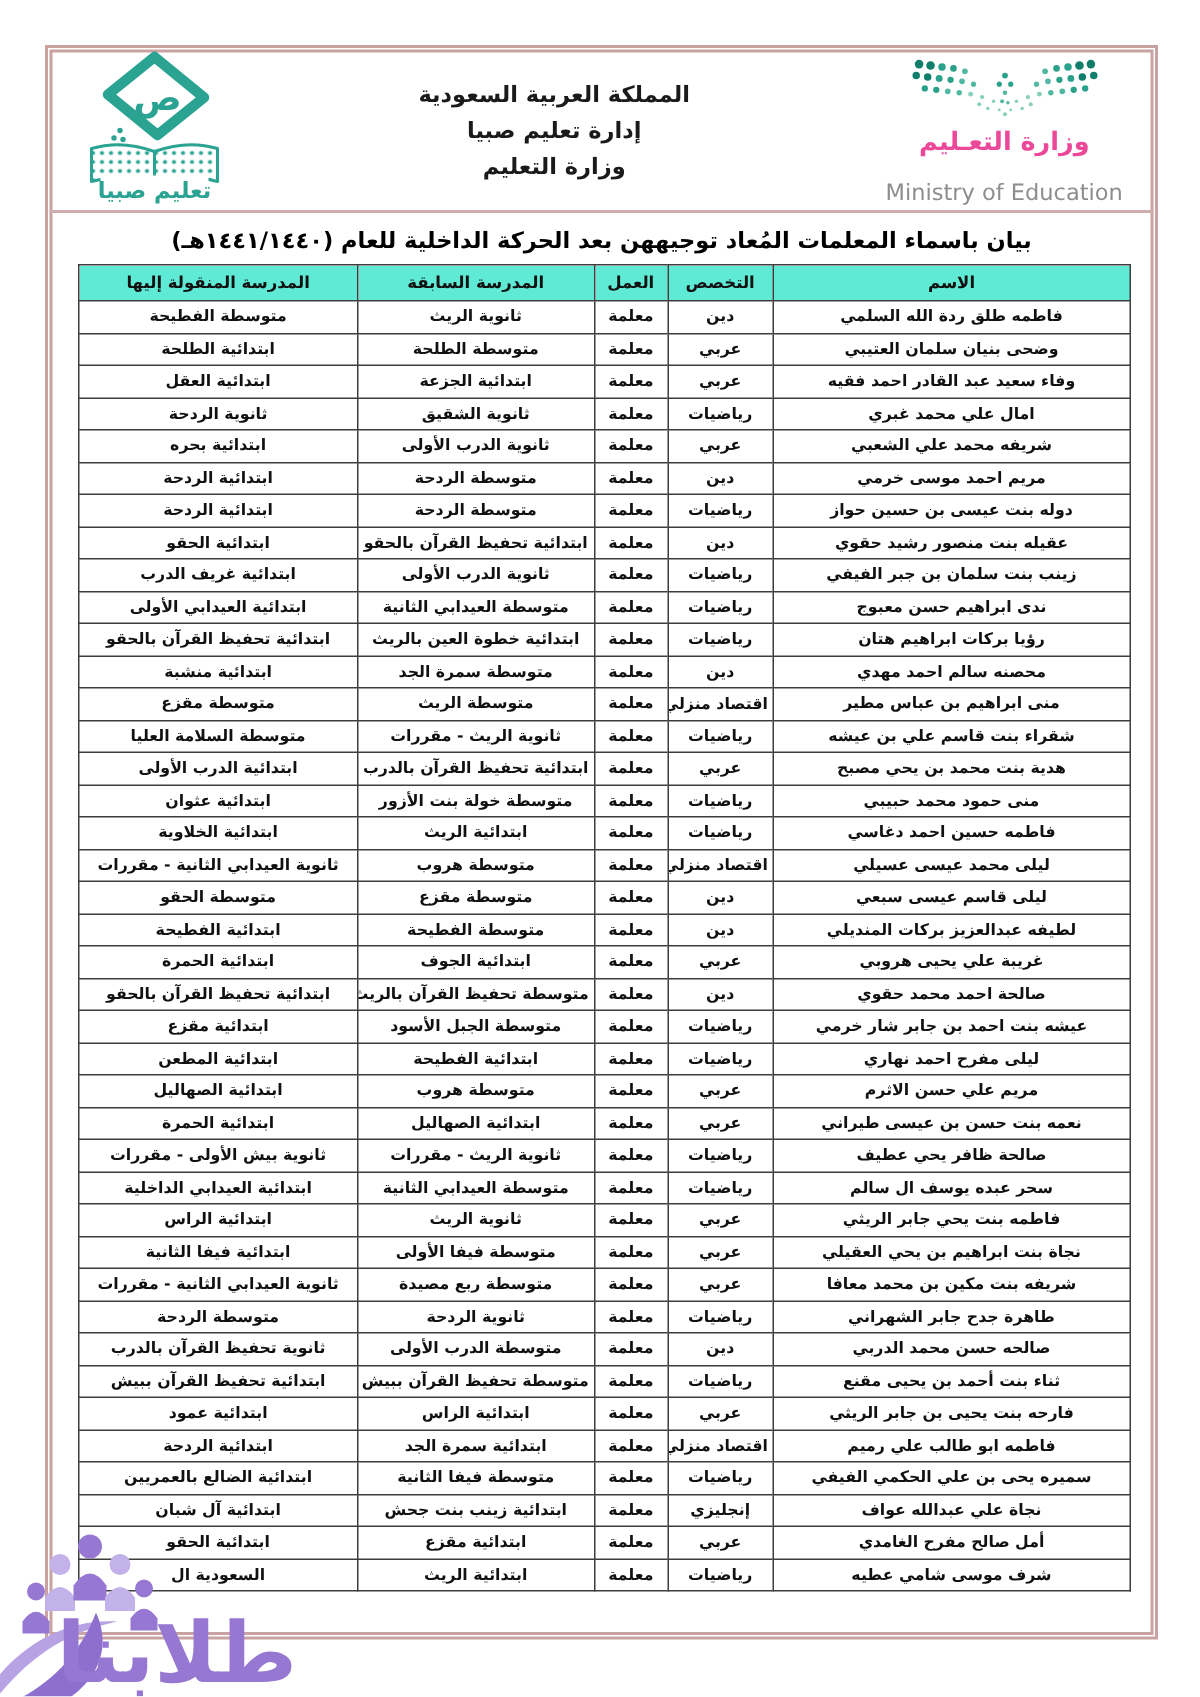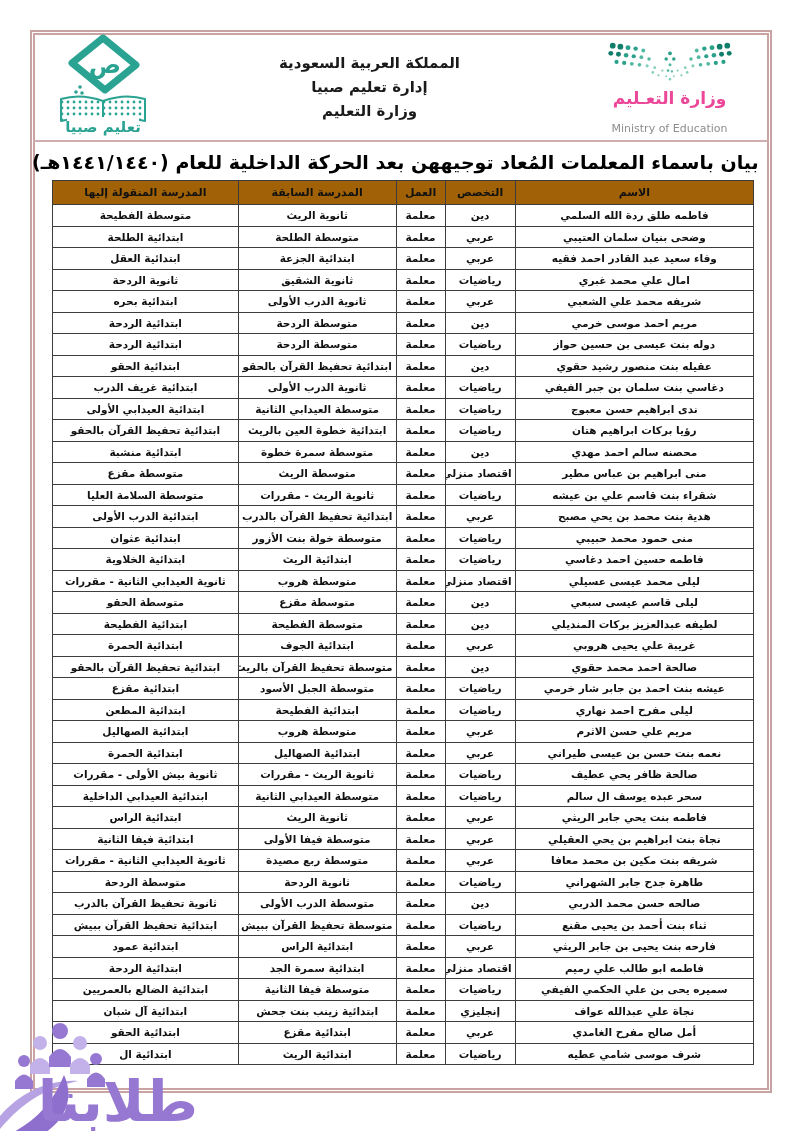--- a/index.html
+++ b/index.html
@@ -6,37 +6,37 @@
   .page{position:relative;width:800px;height:1131px;background:#ffffff;overflow:hidden;
         font-family:"DejaVu Sans",sans-serif;color:#111;}
   .frame{position:absolute;left:30px;top:30px;right:28px;bottom:38px;
          border:5px double #c9a2a2;z-index:1;}
   .content{position:absolute;left:32px;top:32px;right:30px;bottom:40px;z-index:2;}
 
   
   .hdr{height:106px;display:flex;align-items:center;padding:2px 8px 0 8px;}
   .moe-block{width:185px;text-align:center;flex:none;}
   .moe-word{font-size:17px;font-weight:bold;color:#ec4899;margin-top:2px;}
-  .moe-sub{font-size:11px;color:#8d8d8d;margin-top:14px;}
+  .moe-sub{font-size:15px;color:#8d8d8d;margin-top:14px;}
   .hdr-center{flex:1;text-align:center;}
   .hdr-center .line{font-size:15px;font-weight:bold;margin:6px 0;color:#1a1a1a;}
   .sabya-block{width:118px;text-align:center;flex:none;margin-left:4px;}
 
   .divider{border-top:2px solid #cdadad;margin:0 1px;}
 
-  .title{ text-align:left;font-weight:bold;font-size:19px;padding:9px 0 7px 0;color:#000;}
+  .title{ text-align:center;font-weight:bold;font-size:15px;padding:9px 0 7px 0;color:#000;}
 
   
   table{border-collapse:collapse;table-layout:fixed;width:calc(100% - 36px);
         margin:0 16px 0 20px;}
   col.c-name{width:34%;} col.c-spec{width:10%;} col.c-work{width:7%;}
   col.c-prev{width:22.5%;} col.c-new{width:26.5%;}
   th,td{border:1px solid #3d3d3d;text-align:center;vertical-align:middle;
         overflow:hidden;white-space:nowrap;}
-  th{background:#a16207;font-size:11px;font-weight:bold;height:23px;padding:0 2px;}
+  th{background:#5eead4;font-size:11px;font-weight:bold;height:23px;padding:0 2px;}
   td{font-size:10.5px;font-weight:bold;height:20.5px;padding:0 3px;}
 
   .watermark{position:absolute;left:-12px;bottom:-14px;width:232px;height:136px;z-index:6;}
 </style>
 </head>
 <body>
 
 <div class="page">
   <div class="frame"></div>
 
@@ -206,21 +206,21 @@
             <td>ابتدائية الردحة</td>
           </tr>
           <tr>
             <td>عقيله بنت منصور رشيد حقوي</td>
             <td>دين</td>
             <td>معلمة</td>
             <td>ابتدائية تحفيظ القرآن بالحقو</td>
             <td>ابتدائية الحقو</td>
           </tr>
           <tr>
-            <td>دغاسي بنت سلمان بن جبر الفيفي</td>
+            <td>زينب بنت سلمان بن جبر الفيفي</td>
             <td>رياضيات</td>
             <td>معلمة</td>
             <td>ثانوية الدرب الأولى</td>
             <td>ابتدائية غريف الدرب</td>
           </tr>
           <tr>
             <td>ندى ابراهيم حسن معبوج</td>
             <td>رياضيات</td>
             <td>معلمة</td>
             <td>متوسطة العيدابي الثانية</td>
@@ -230,21 +230,21 @@
             <td>رؤيا بركات ابراهيم هتان</td>
             <td>رياضيات</td>
             <td>معلمة</td>
             <td>ابتدائية خطوة العين بالريث</td>
             <td>ابتدائية تحفيظ القرآن بالحقو</td>
           </tr>
           <tr>
             <td>محصنه سالم احمد مهدي</td>
             <td>دين</td>
             <td>معلمة</td>
-            <td>متوسطة سمرة خطوة</td>
+            <td>متوسطة سمرة الجد</td>
             <td>ابتدائية منشبة</td>
           </tr>
           <tr>
             <td>منى ابراهيم بن عباس مطير</td>
             <td>اقتصاد منزلي</td>
             <td>معلمة</td>
             <td>متوسطة الريث</td>
             <td>متوسطة مقزع</td>
           </tr>
           <tr>
@@ -427,21 +427,21 @@
             <td>عربي</td>
             <td>معلمة</td>
             <td>ابتدائية مقزع</td>
             <td>ابتدائية الحقو</td>
           </tr>
           <tr>
             <td>شرف موسى شامي عطيه</td>
             <td>رياضيات</td>
             <td>معلمة</td>
             <td>ابتدائية الريث</td>
-            <td>ابتدائية ال</td>
+            <td>السعودية ال</td>
           </tr>
         </tbody>
     </table>
   </div>
 
   <svg class="watermark" viewBox="0 0 232 136">
     <path d="M4 130 C30 96 54 80 90 72 C58 70 28 86 8 112 Z" fill="#b7a3e3"></path>
     <path d="M0 134 C36 122 62 102 76 66 C90 96 70 126 28 136 Z" fill="#8f6fce"></path>
     <g>
       <circle cx="36" cy="52" r="6" fill="#9678d2"></circle>

